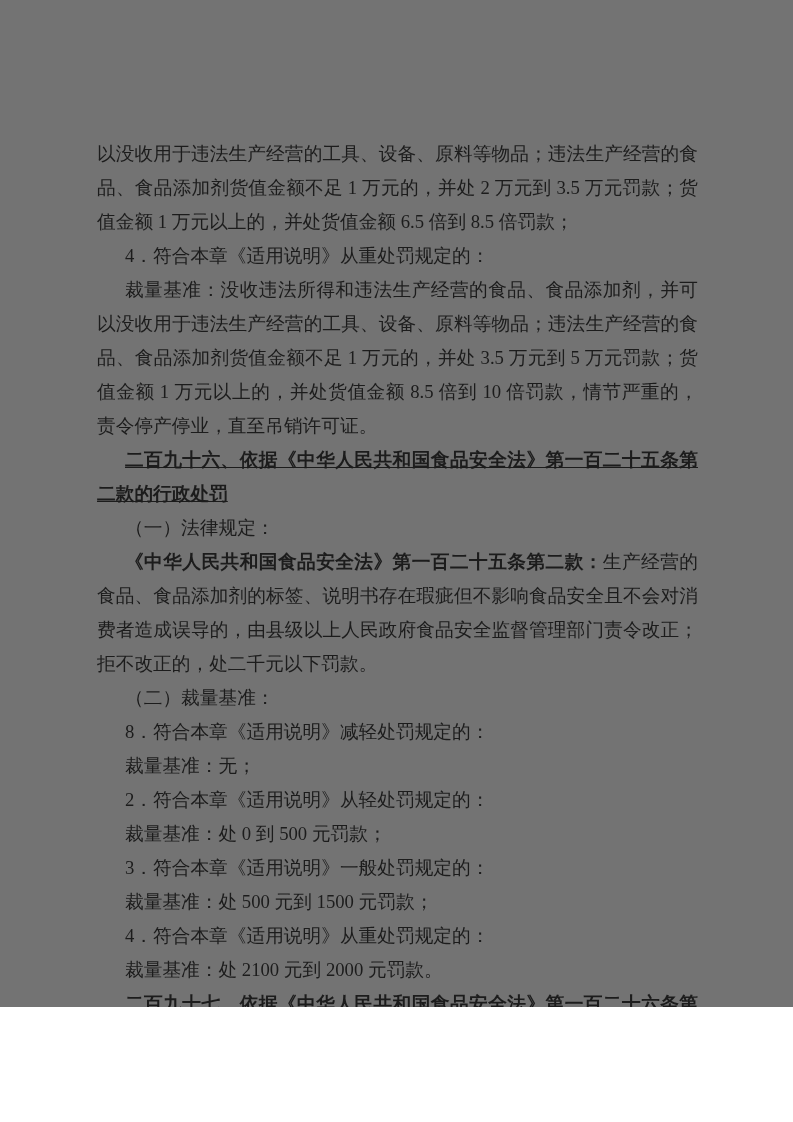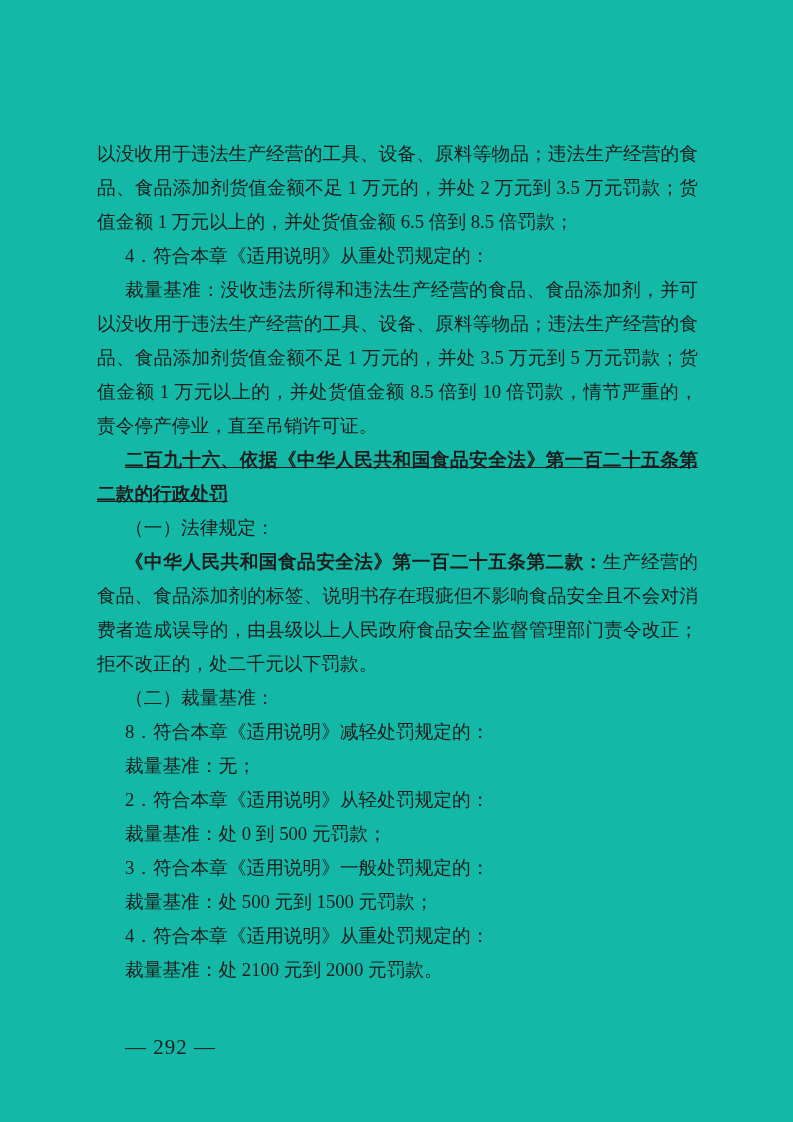--- a/index.html
+++ b/index.html
@@ -3,22 +3,22 @@
 <meta charset="utf-8">
 <style>
   html, body {
     margin: 0;
     padding: 0;
     background: #ffffff;
   }
   .page {
     position: relative;
     width: 793px;
-    height: 1122px;
-    background: #14b8a6;
+    height: 1007px;
+    background: #737373;
     overflow: hidden;
     font-family: "Liberation Serif", "DejaVu Serif", serif;
     color: #1c1c1c;
   }
   .content {
     position: absolute;
     left: 97px;
     top: 137px;
     width: 601px;
   }
@@ -87,17 +87,18 @@
     <p class="ind">裁量基准：处 0 到 500 元罚款；</p>
 
     <p class="ind">3．符合本章《适用说明》一般处罚规定的：</p>
 
     <p class="ind">裁量基准：处 500 元到 1500 元罚款；</p>
 
     <p class="ind">4．符合本章《适用说明》从重处罚规定的：</p>
 
     <p class="ind">裁量基准：处 2100 元到 2000 元罚款。</p>
 
+    <p class="heading fill">二百九十七、依据《中华人民共和国食品安全法》第一百二十六条第</p>
 
   </div>
 
   <div class="footer">— 292 —</div>
 </div>
 
 </body></html>

